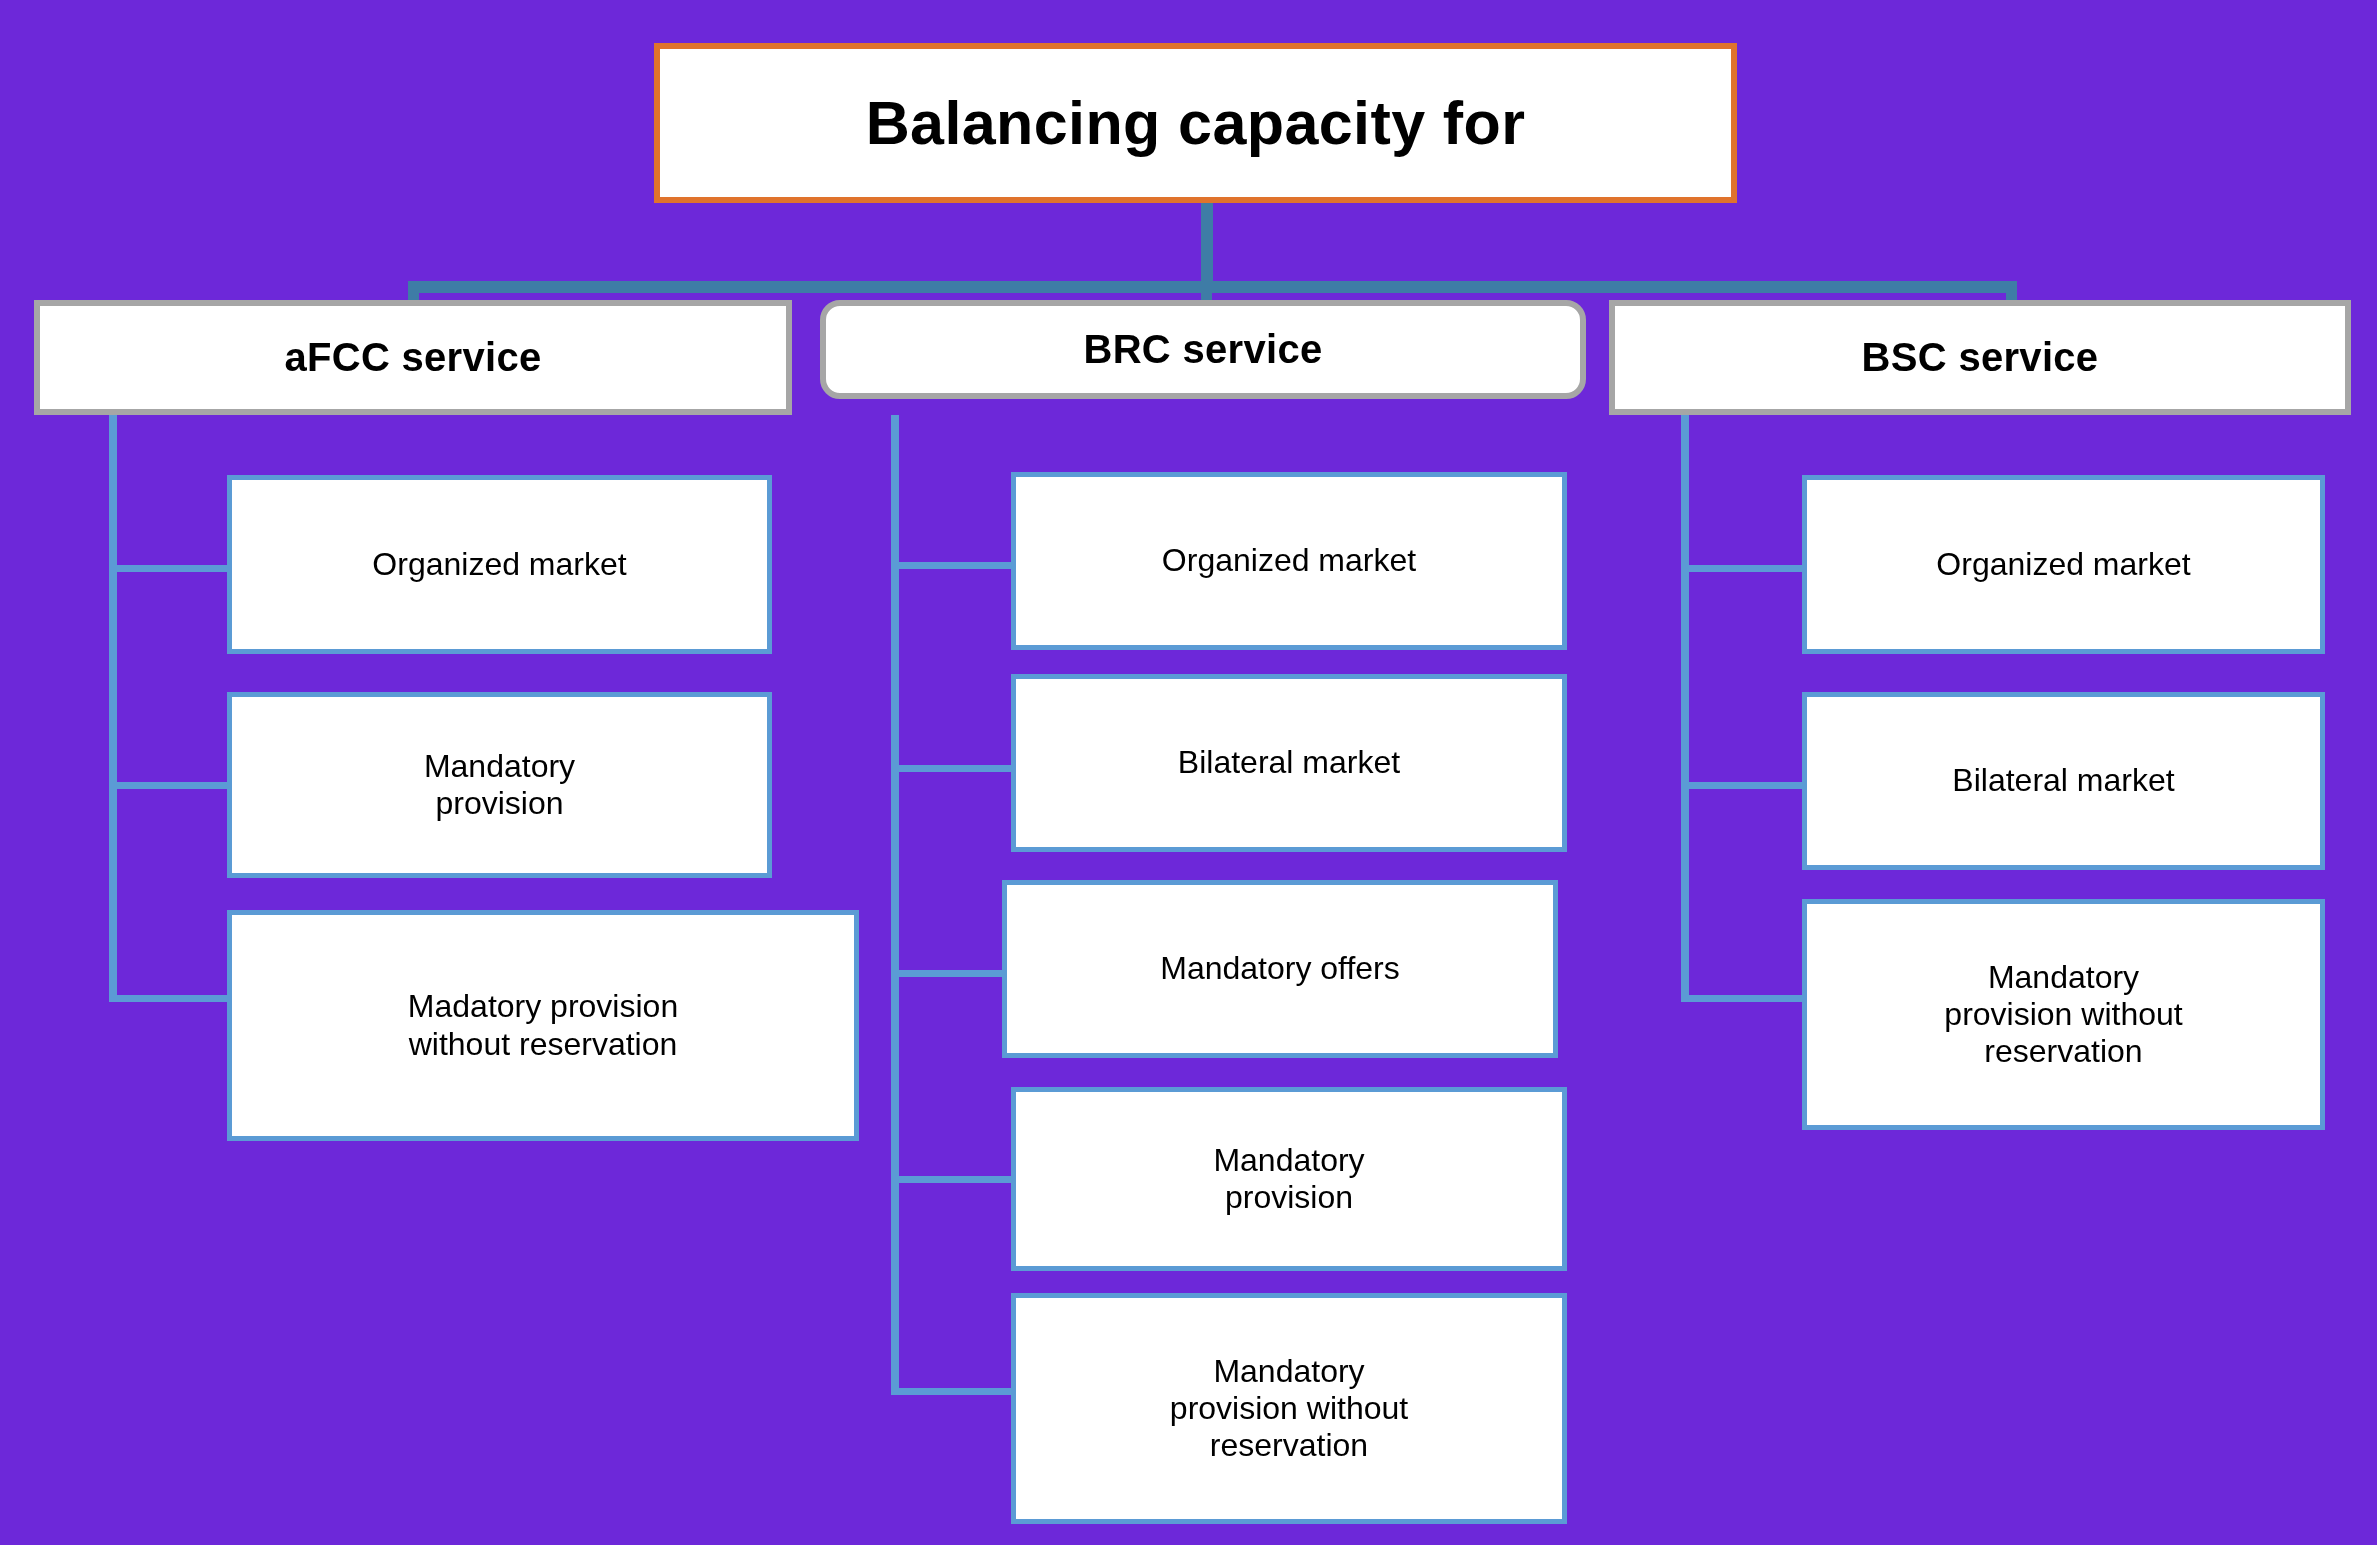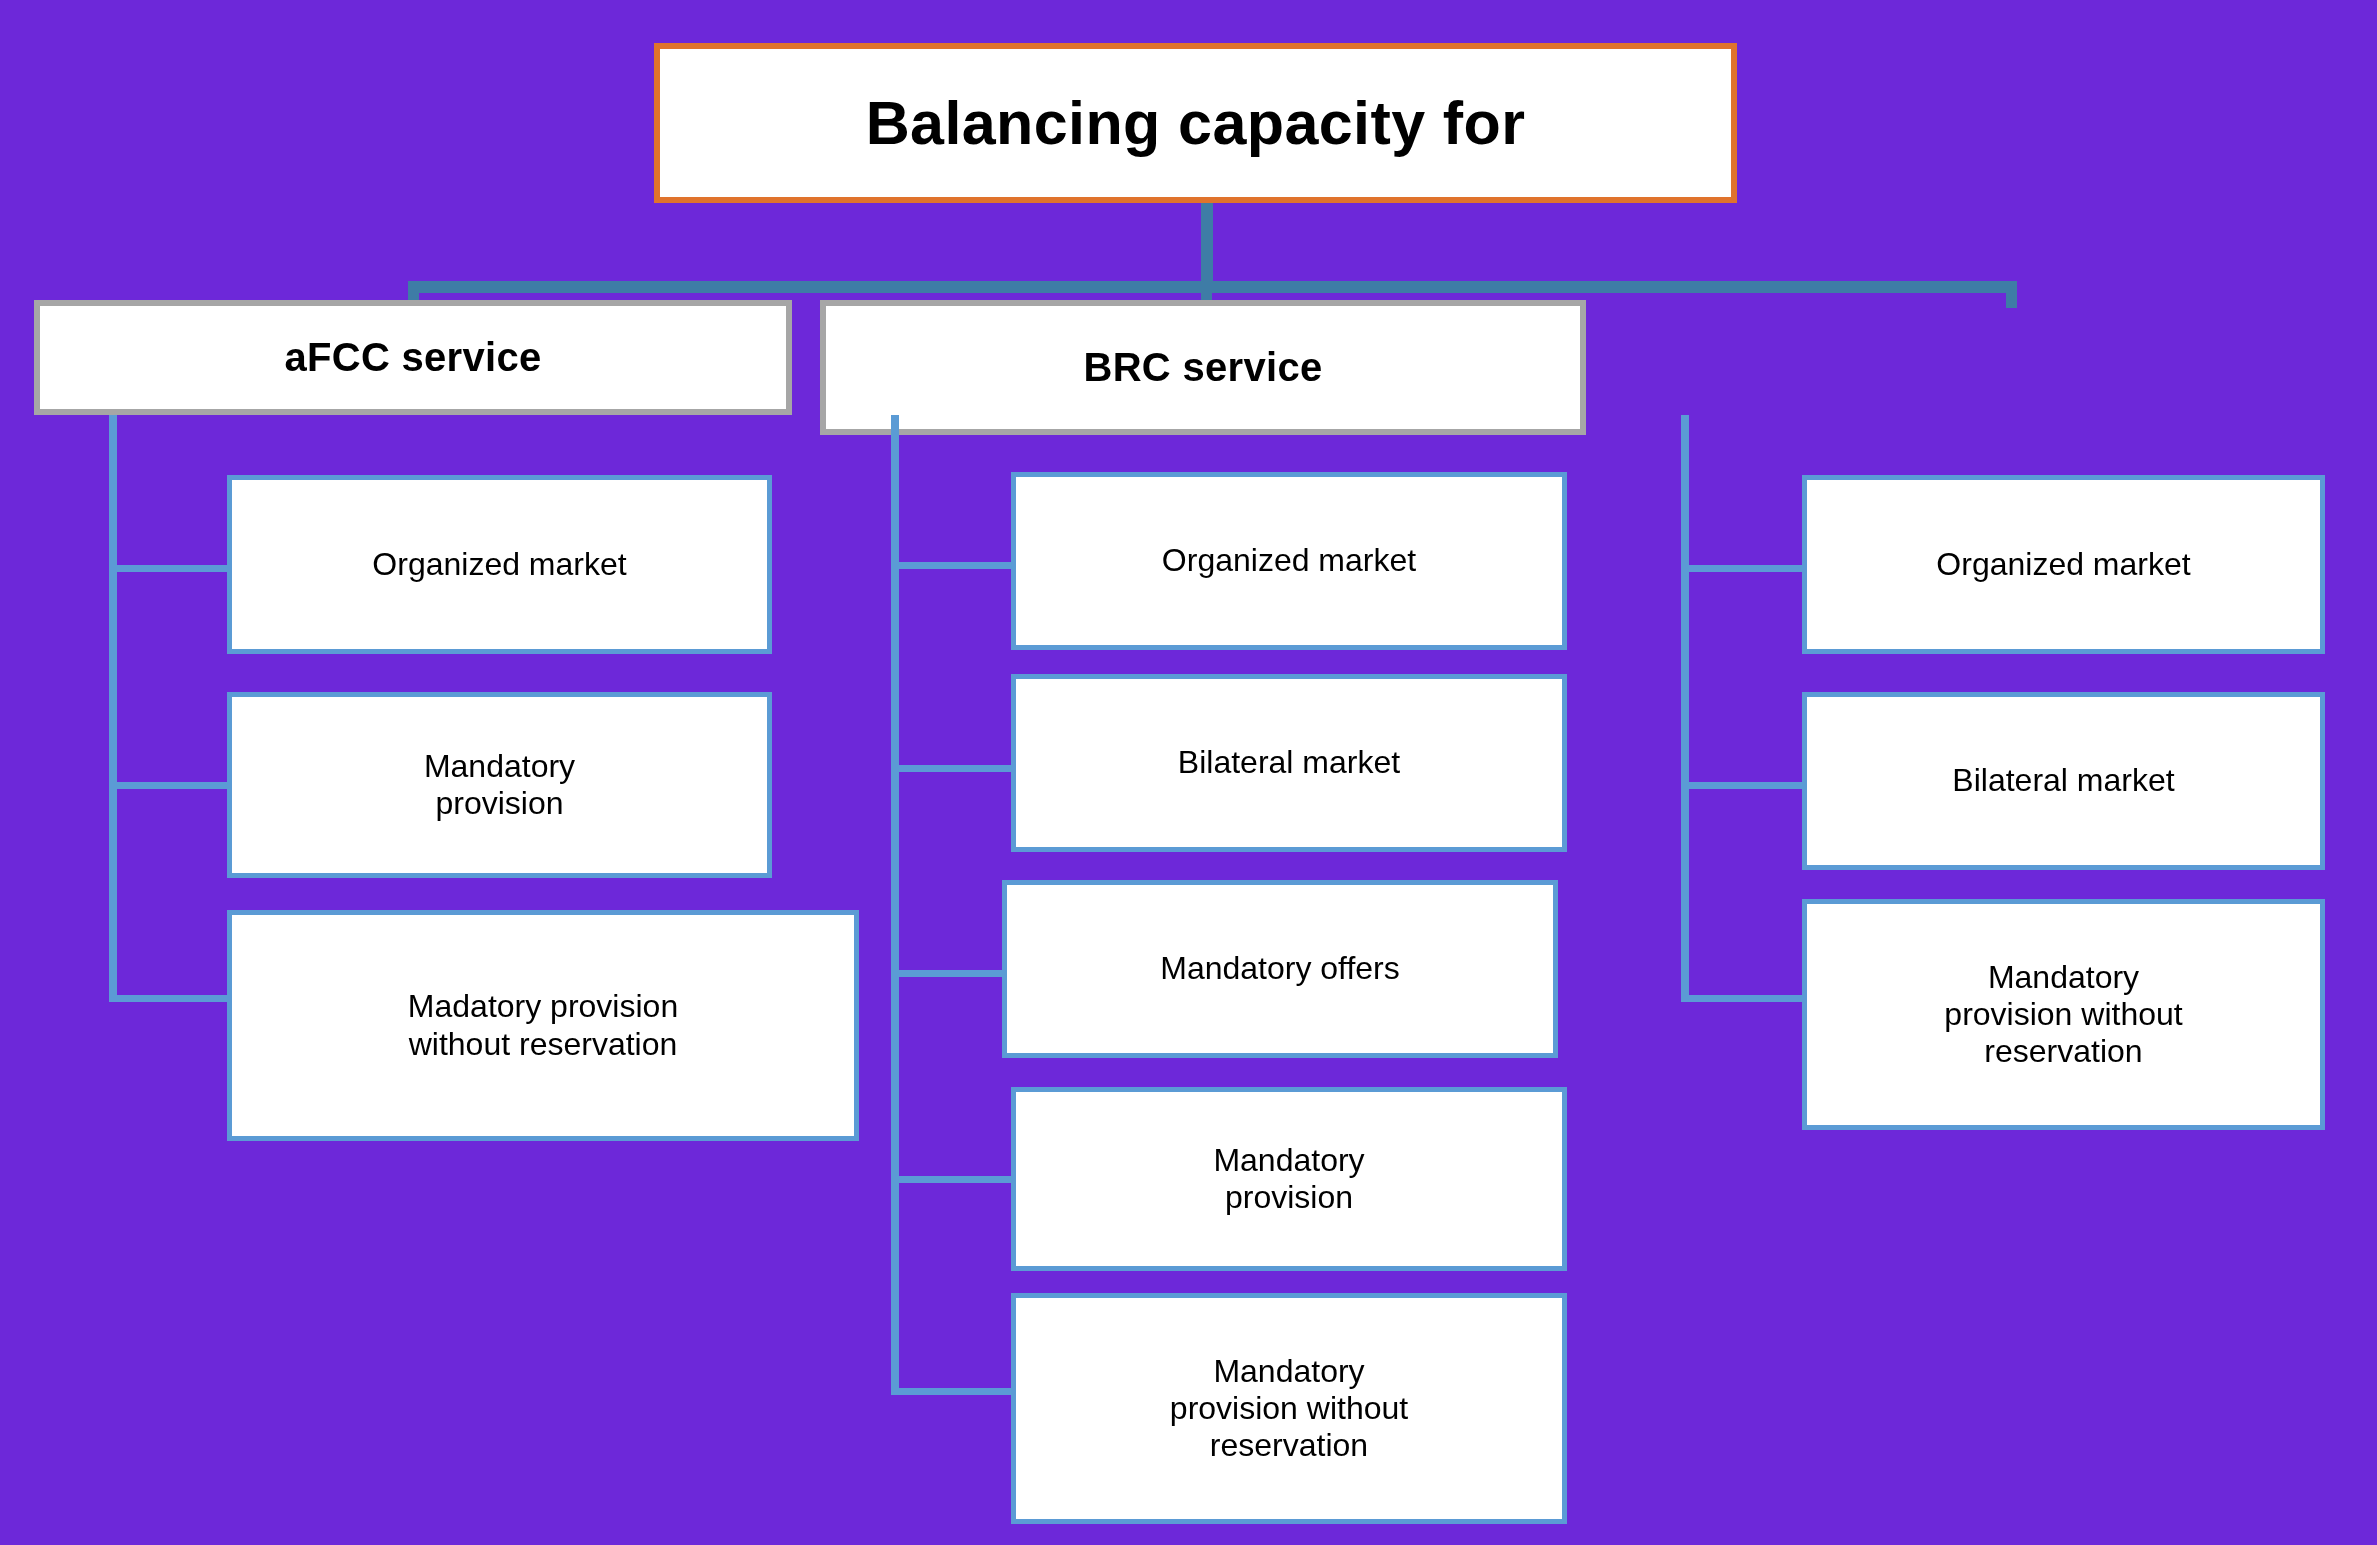--- a/index.html
+++ b/index.html
@@ -86,38 +86,39 @@
   <div class="conn stub" style="left:109px; top:565px; width:121px; height:7.2px;"></div>
   <div class="conn stub" style="left:109px; top:782px; width:121px; height:7.2px;"></div>
   <div class="conn stub" style="left:109px; top:995px; width:121px; height:7.2px;"></div>
 
   <div class="node leaf" style="left:227px; top:475px; width:545px; height:179px;">Organized market</div>
   <div class="node leaf" style="left:227px; top:692px; width:545px; height:186px;">Mandatory
 provision</div>
   <div class="node leaf" style="left:227px; top:910px; width:632px; height:231px;">Madatory provision
 without reservation</div>
 
-  <div class="node service" style="left:820px; top:300px; width:766px; height:135px;">BRC service</div>
+  <div class="node service" style="left:820px; top:300px; width:766px; height:99px;border-radius:20px;">BRC service</div>
 
   <div class="conn trunk" style="left:891px; top:415px; width:8px; height:979px;"></div>
   <div class="conn stub" style="left:891px; top:562px; width:122px; height:7.2px;"></div>
   <div class="conn stub" style="left:891px; top:765px; width:122px; height:7.2px;"></div>
   <div class="conn stub" style="left:891px; top:970px; width:122px; height:7.2px;"></div>
   <div class="conn stub" style="left:891px; top:1176px; width:122px; height:7.2px;"></div>
   <div class="conn stub" style="left:891px; top:1388px; width:122px; height:7.2px;"></div>
 
   <div class="node leaf" style="left:1011px; top:472px; width:556px; height:178px;">Organized market</div>
   <div class="node leaf" style="left:1011px; top:674px; width:556px; height:178px;">Bilateral market</div>
   <div class="node leaf" style="left:1002px; top:880px; width:556px; height:178px;">Mandatory offers</div>
   <div class="node leaf" style="left:1011px; top:1087px; width:556px; height:184px;">Mandatory
 provision</div>
   <div class="node leaf" style="left:1011px; top:1293px; width:556px; height:231px;">Mandatory
 provision without
 reservation</div>
 
+  <div class="node service" style="left:1609px; top:300px; width:742px; height:115px;">BSC service</div>
 
   <div class="conn trunk" style="left:1681px; top:415px; width:8px; height:587px;"></div>
   <div class="conn stub" style="left:1681px; top:565px; width:124px; height:7.2px;"></div>
   <div class="conn stub" style="left:1681px; top:782px; width:124px; height:7.2px;"></div>
   <div class="conn stub" style="left:1681px; top:995px; width:124px; height:7.2px;"></div>
 
   <div class="node leaf" style="left:1802px; top:475px; width:523px; height:179px;">Organized market</div>
   <div class="node leaf" style="left:1802px; top:692px; width:523px; height:178px;">Bilateral market</div>
   <div class="node leaf" style="left:1802px; top:899px; width:523px; height:231px;">Mandatory
 provision without

